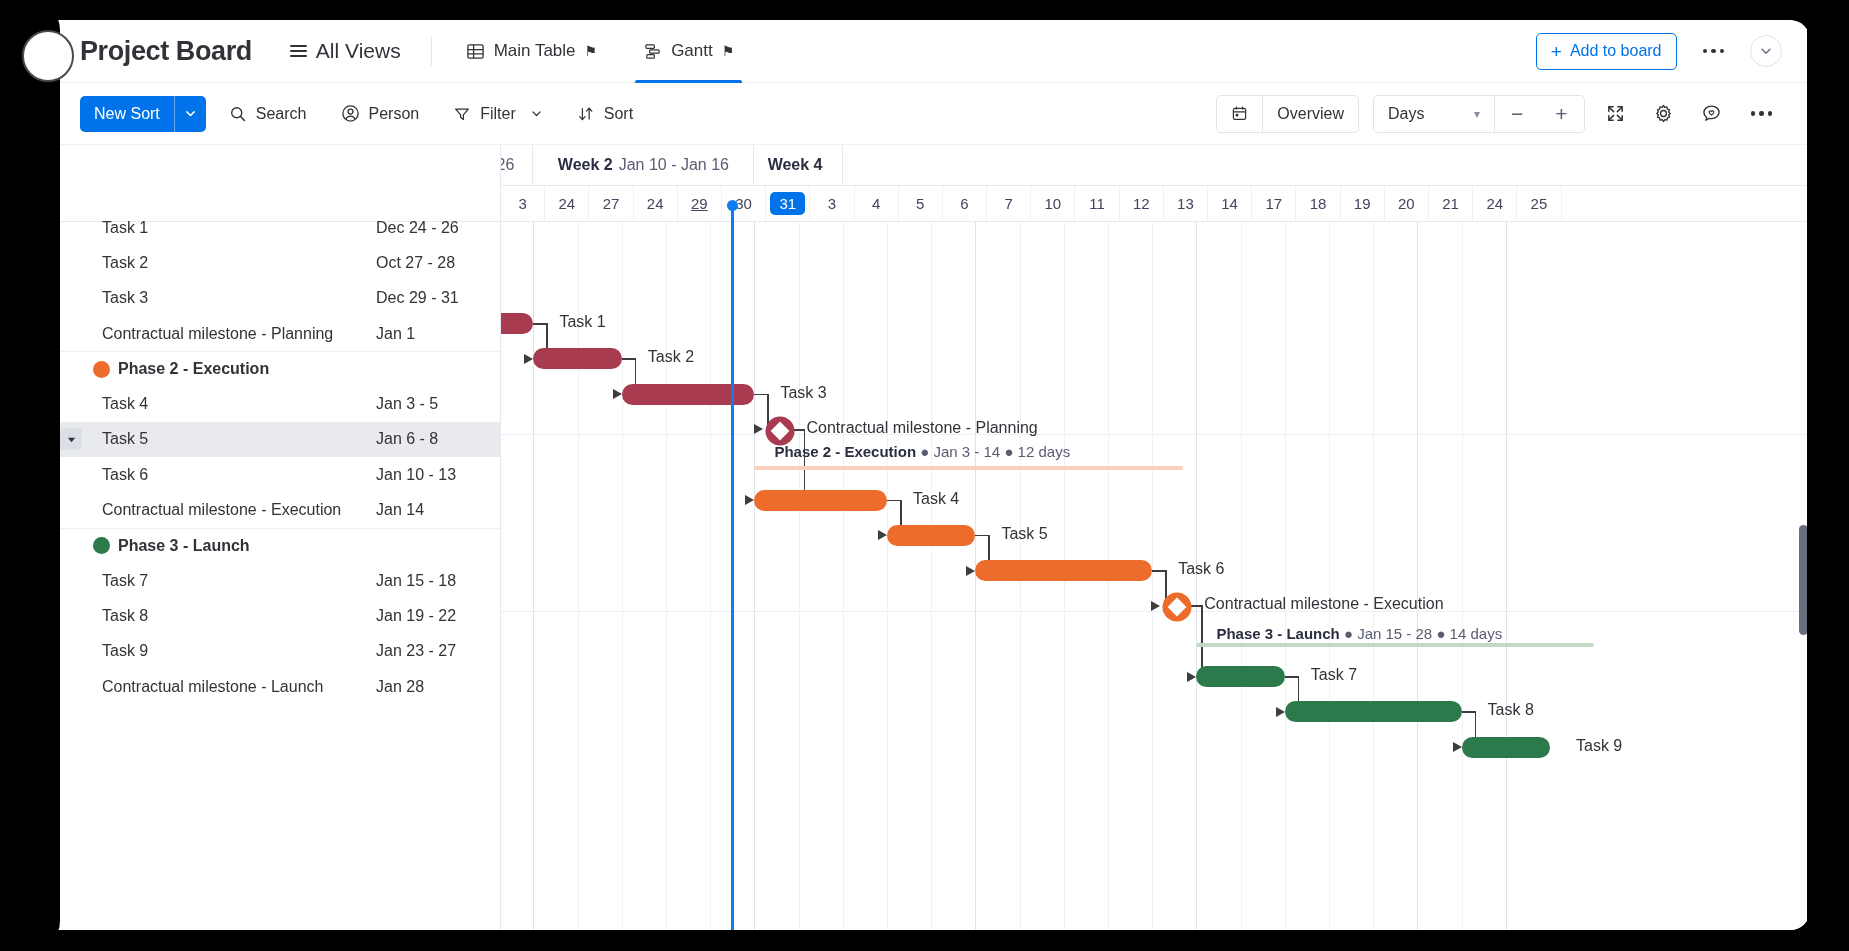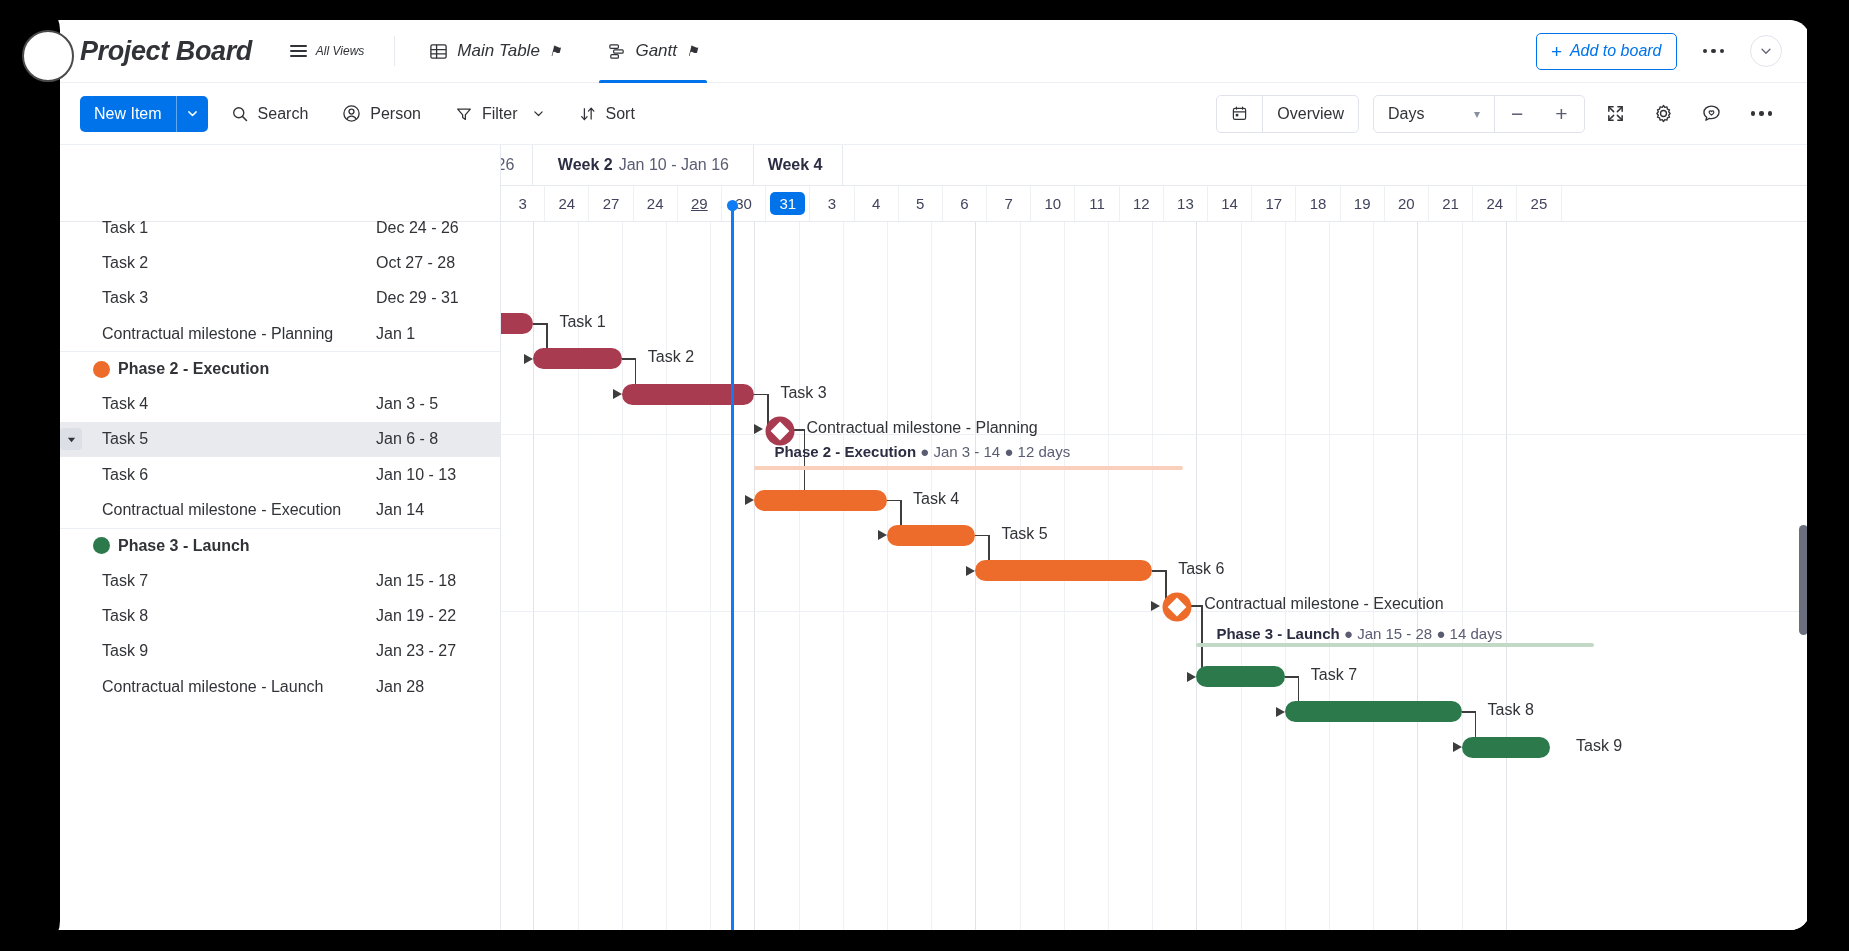--- a/index.html
+++ b/index.html
@@ -46,31 +46,30 @@
     z-index: 5;
   }
 
   
   .header {
     position: relative;
     height: 63px;
     display: flex; align-items: center;
     padding-left: 40px;
     border-bottom: 1px solid #eceff3;
-    font-style: italic;
   }
   .board-title {
     font-size: 27px; font-weight: bold; color: #323338;
     letter-spacing: -0.4px;
     margin-right: 30px;
     white-space: nowrap;
   }
   .allviews {
     display:flex; align-items:center; gap:9px;
-    font-size: 12px; color:#323338; cursor:pointer;
+    font-size: 21px; color:#323338; cursor:pointer;
     padding: 4px 8px;
   }
   .hamburger { width:17px; height:12px; display:flex; flex-direction:column; justify-content:space-between;}
   .hamburger span { display:block; height:1.7px; background:#323338; border-radius:1px;}
 
   .hdivider { width:1px; height:30px; background:#e6e9ef; margin: 0 22px; }
 
   .viewtab {
     position: relative;
     display:flex; align-items:center; gap:9px;
@@ -241,21 +240,21 @@
       <div class="chevbtn">
         <svg width="14" height="14" viewBox="0 0 16 16">
           <polyline points="3.5,6 8,10.5 12.5,6" fill="none" stroke="#676879" stroke-width="1.6" stroke-linecap="round" stroke-linejoin="round"></polyline>
         </svg>
       </div>
     </div>
   </div>
 
   <div class="toolbar">
     <div class="newitem">
-      <span class="lbl">New Item</span>
+      <span class="lbl">New Sort</span>
       <span class="sep"></span>
       <span class="cv">
         <svg width="13" height="13" viewBox="0 0 16 16">
             <polyline points="3.5,6 8,10.5 12.5,6" fill="none" stroke="#fff" stroke-width="1.8" stroke-linecap="round" stroke-linejoin="round"></polyline>
           </svg>
       </span>
     </div>
 
     <div class="tbtn">
       <svg width="18" height="18" viewBox="0 0 20 20">

